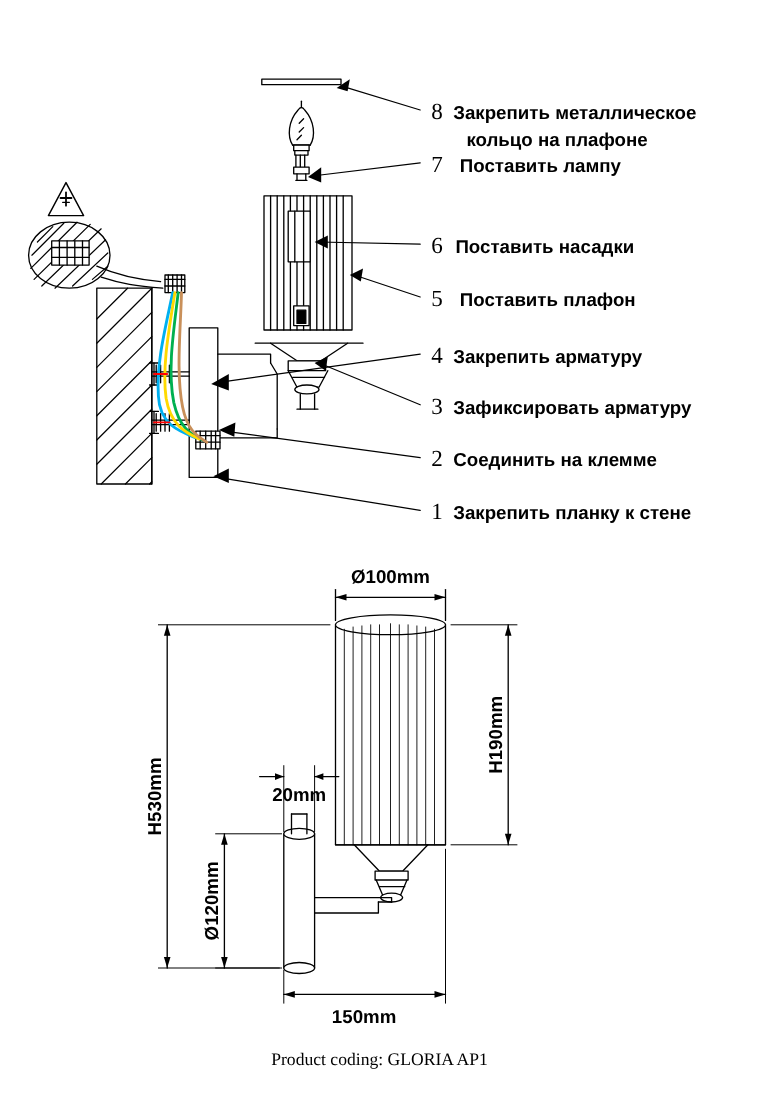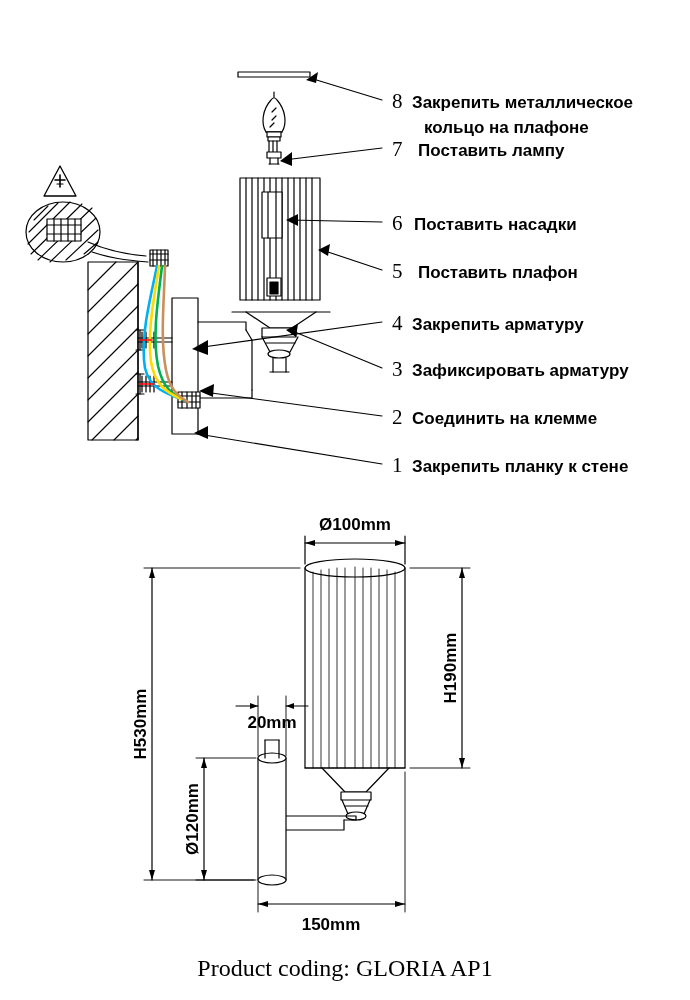--- a/index.html
+++ b/index.html
@@ -26,21 +26,21 @@
   .dimtext{
     font-family:"Liberation Sans", sans-serif;
     font-size:17px;
     font-weight:700;
   }
   .coding{
     position:absolute;
     left:0;top:955px;width:690px;
     text-align:center;
     font-family:"Liberation Serif", serif;
-    font-size:24px;
+    font-size:16px;
     font-weight:400;
   }
   .hatch{stroke:#000;stroke-width:1.1;}
 </style>
 </head>
 <body>
 
 <div class="sheet">
 
   <svg width="690" height="500" viewBox="0 0 690 500">

